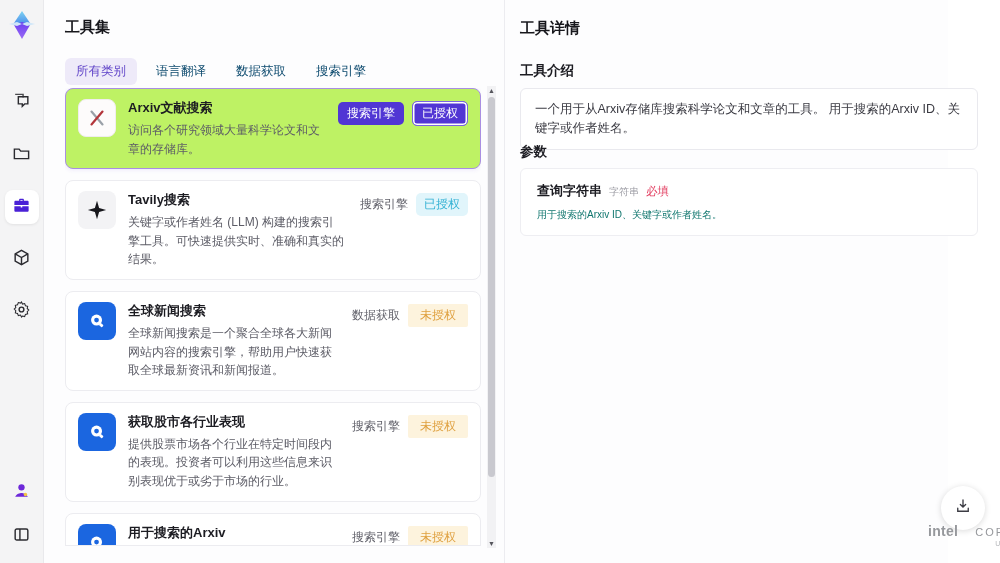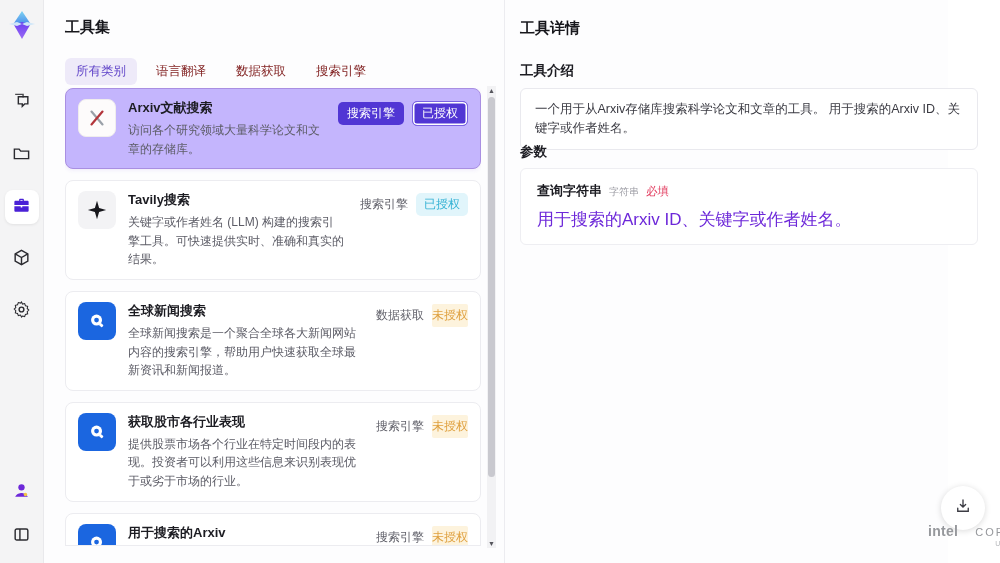--- a/index.html
+++ b/index.html
@@ -16,45 +16,45 @@
   .rail-btn { width:34px; height:34px; border-radius:8px; display:flex;
     align-items:center; justify-content:center; color:#2b2b30; cursor:pointer; }
   .rail-btn svg { width:19px; height:19px; }
   .rail-btn.active { background:#fff; color:#4a21d6; box-shadow:0 1px 3px rgba(0,0,0,.08); }
   .rail-bottom { margin-top:auto; margin-bottom:10px; display:flex; flex-direction:column; gap:10px; align-items:center; }
 
   
   .list-panel { position:absolute; left:44px; top:0; width:460px; height:563px; background:#fdfdfe; }
   .list-title { position:absolute; left:21px; top:18px; font-size:15px; font-weight:bold; color:#17171c; }
   .tabs { position:absolute; left:21px; top:58px; display:flex; gap:8px; }
-  .tab { font-size:12.5px; color:#7f1d1d; padding:5px 11px; border-radius:6px; cursor:pointer; white-space:nowrap; }
+  .tab { font-size:12.5px; color:#0c4a6e; padding:5px 11px; border-radius:6px; cursor:pointer; white-space:nowrap; }
   .tab.active { color:#6246c9; background:#eeeaf9; font-weight:normal; }
 
   .cards { position:absolute; left:21px; top:88px; width:416px; height:458px;
     overflow:hidden; border-bottom:1px solid #ececf0; }
   .card { position:relative; display:flex; align-items:flex-start; gap:12px;
     background:#fff; border:1px solid #ececf0; border-radius:8px;
     padding:10px 12px; margin-bottom:11px; cursor:pointer; }
-  .card.selected { background:#c4b5fd; border:1.5px solid #a98fe2; box-shadow:0 1px 4px rgba(120,80,220,.12); }
+  .card.selected { background:#bef264; border:1.5px solid #a98fe2; box-shadow:0 1px 4px rgba(120,80,220,.12); }
   .tool-ic { flex:0 0 38px; width:38px; height:38px; border-radius:8px;
     display:flex; align-items:center; justify-content:center; }
   .tool-ic svg { width:22px; height:22px; }
   .ic-white { background:#fdfbfb; border:1px solid #f0eded; }
   .ic-gray  { background:#f3f3f5; }
   .ic-blue  { background:#1b66e0; }
   .card-body { flex:1 1 auto; min-width:0; padding-right:4px; }
   .card-name { font-size:13px; font-weight:bold; color:#1c1c22; margin-bottom:4px; }
   .card-desc { font-size:12px; color:#5c5c66; line-height:1.55; }
   .card-badges { flex:0 0 auto; display:flex; gap:8px; align-items:center; margin-top:2px; }
   .badge { font-size:12px; white-space:nowrap; }
   .badge.pill-solid { background:#5136d4; color:#fff; padding:3px 9px; border-radius:5px; }
   .badge.pill-solid.outlined { box-shadow:0 0 0 1.5px #fff inset; border:1px solid #7b63e2; }
   .badge.cat-plain { color:#63636c; }
   .badge.auth-cyan { background:#e1f5fb; color:#35b2d4; padding:3px 8px; border-radius:5px; }
-  .badge.auth-orange { background:#fdf3dd; color:#dfa03f; padding:3px 0; border-radius:2px; }
+  .badge.auth-orange { background:#fdf3dd; color:#dfa03f; padding:3px 12px; border-radius:2px; }
 
   
   .sbar { position:absolute; left:443px; top:86px; width:9px; height:462px; background:#f2f2f4; }
   .sbar .arrow { position:absolute; left:0; width:9px; height:9px; color:#55555c; font-size:7px; line-height:9px; text-align:center; }
   .sbar .arrow.up { top:0; }
   .sbar .arrow.down { bottom:0; }
   .sbar .thumb { position:absolute; left:1px; top:11px; width:7px; height:380px; background:#c9c9cf; border-radius:4px; }
 
   
   .vdivider { position:absolute; left:504px; top:0; width:1px; height:563px; background:#ececf0; }
@@ -67,21 +67,21 @@
   .intro-box { position:absolute; left:15px; top:88px; width:458px;
     background:#fff; border:1px solid #e9e9ee; border-radius:6px;
     padding:11px 14px; font-size:12.5px; color:#3a3a42; line-height:1.5; }
   .params-h { position:absolute; left:15px; top:143px; }
   .param-box { position:absolute; left:15px; top:168px; width:458px;
     background:#fff; border:1px solid #eeeef2; border-radius:6px; padding:13px 16px; }
   .param-line { display:flex; align-items:baseline; gap:7px; margin-bottom:8px; }
   .param-name { font-size:13px; font-weight:bold; color:#1c1c22; }
   .param-type { font-size:10px; color:#9a9aa2; }
   .param-req { font-size:11.5px; color:#e23c5f; }
-  .param-desc { font-size:17px; color:#6d28d9; }
+  .param-desc { font-size:10px; color:#0f766e; }
 
   
   .dl-btn { position:absolute; left:941px; top:486px; width:44px; height:44px; border-radius:50%;
     background:#fff; box-shadow:0 1px 6px rgba(0,0,0,.15); display:flex; align-items:center;
     justify-content:center; color:#3c3c44; cursor:pointer; }
   .dl-btn svg { width:18px; height:18px; }
   .intel { position:absolute; left:928px; top:524px; color:#96989c; line-height:1; }
   .intel .row1 { display:flex; align-items:baseline; gap:17px; }
   .intel .b1 { font-size:14px; font-weight:bold; letter-spacing:.3px; }
   .intel .b2 { font-size:11px; letter-spacing:2px; font-weight:300; }

